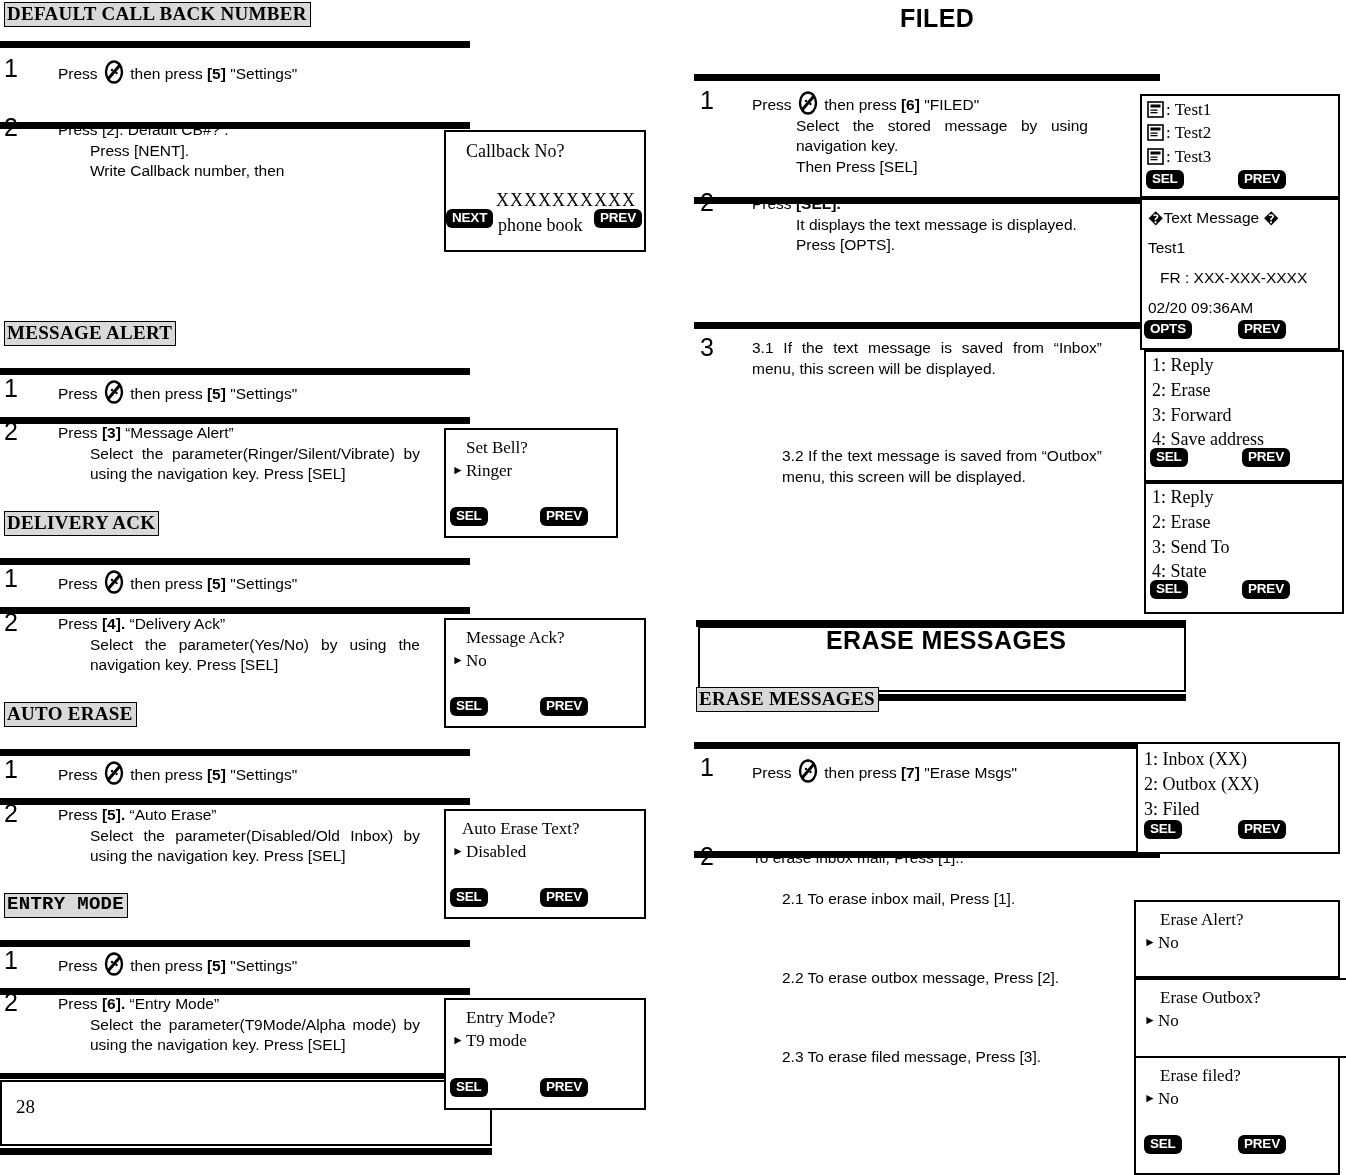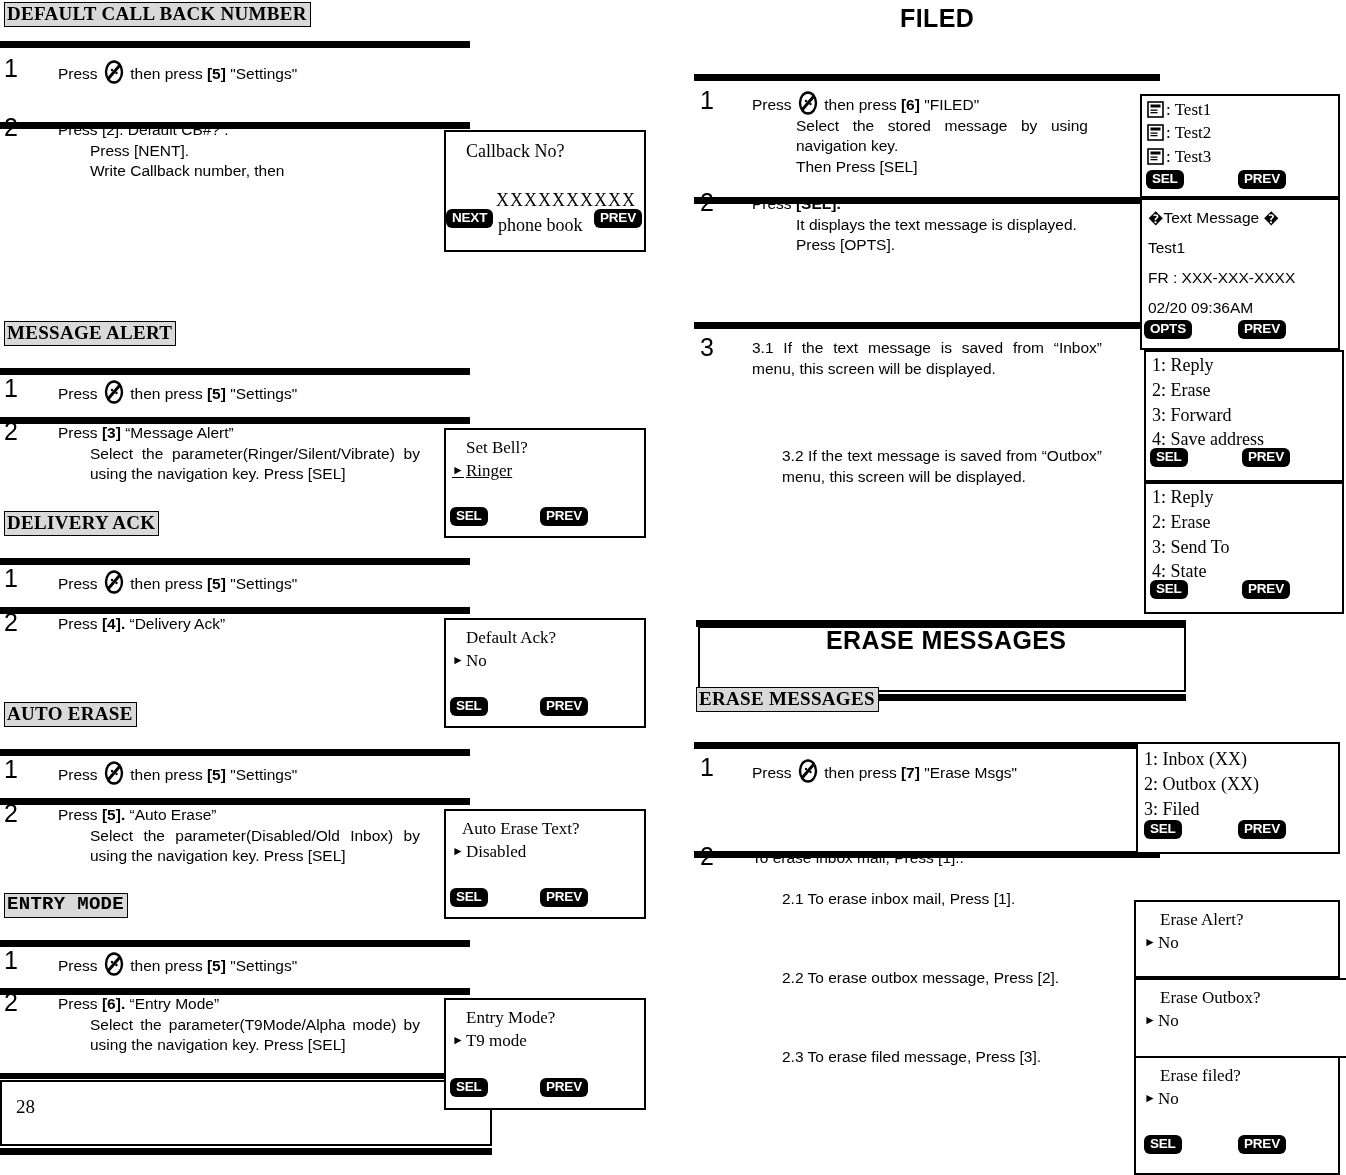--- a/index.html
+++ b/index.html
@@ -167,23 +167,23 @@
 <div class="step-num" style="left:4px;top:419px;">2</div>
 <div class="step-body" style="left:58px;top:423px;width:362px;">
   <span class="indent">
     <span>Press</span>
     <b>[3]</b>
     <span>“Message Alert”</span>
   </span>
   <span class="indent just" style="padding-left:32px;">Select the parameter(Ringer/Silent/Vibrate) by using the navigation key. Press [SEL]</span>
 </div>
 
-<div class="lcd lcd-serif" style="left:444px;top:428px;width:202px;height:110px;">
+<div class="lcd lcd-serif" style="left:444px;top:428px;width:174px;height:110px;">
   <span class="lcd-title" style="padding-top:6px;">Set Bell?</span>
-  <span class="lcd-row" style="padding-left:6px;text-decoration:underline;"><span class="arrow">►</span><span>Ringer</span></span>
+  <span class="lcd-row" style="padding-left:6px;"><span class="arrow">►</span><span>Ringer</span></span>
 </div>
 <div class="pill" style="left:450px;top:507px;">SEL</div>
 <div class="pill" style="left:540px;top:507px;">PREV</div>
 
 <div class="sec-head" style="left:4px;top:511px;">DELIVERY ACK</div>
 <div class="rule" style="left:0;top:558px;width:470px;"></div>
 <div class="step-num" style="left:4px;top:566px;">1</div>
 <div class="step-body" style="left:58px;top:570px;width:400px;">
   <span>Press</span>
   <span class="navkey"><svg viewBox="0 0 20 24">
@@ -198,24 +198,25 @@
 </div>
 
 <div class="rule" style="left:0;top:607px;width:470px;"></div>
 <div class="step-num" style="left:4px;top:610px;">2</div>
 <div class="step-body" style="left:58px;top:614px;width:362px;">
   <span class="indent">
     <span>Press</span>
     <b>[4].</b>
     <span>“Delivery Ack”</span>
   </span>
+  <span class="indent just" style="padding-left:32px;">Select the parameter(Yes/No) by using the navigation key. Press [SEL]</span>
 </div>
 
 <div class="lcd lcd-serif" style="left:444px;top:618px;width:202px;height:110px;">
-  <span class="lcd-title" style="padding-top:6px;">Default Ack?</span>
+  <span class="lcd-title" style="padding-top:6px;">Message Ack?</span>
   <span class="lcd-row" style="padding-left:6px;"><span class="arrow">►</span><span>No</span></span>
 </div>
 <div class="pill" style="left:450px;top:697px;">SEL</div>
 <div class="pill" style="left:540px;top:697px;">PREV</div>
 
 <div class="sec-head" style="left:4px;top:702px;">AUTO ERASE</div>
 <div class="rule" style="left:0;top:749px;width:470px;"></div>
 <div class="step-num" style="left:4px;top:757px;">1</div>
 <div class="step-body" style="left:58px;top:761px;width:400px;">
   <span>Press</span>
@@ -343,21 +344,21 @@
           <rect x="3.5" y="8.5" width="7" height="1.3" fill="#000"></rect>
           <rect x="3.5" y="11" width="7" height="1.3" fill="#000"></rect>
         </svg></span><span>: Test3</span></span>
 </div>
 <div class="pill" style="left:1146px;top:170px;">SEL</div>
 <div class="pill" style="left:1238px;top:170px;">PREV</div>
 
 <div class="lcd lcd-sans" style="left:1140px;top:198px;width:200px;height:152px;">
   <span class="lcd-row" style="padding-left:6px;padding-top:6px;">�Text Message �</span>
   <span class="lcd-row" style="padding-left:6px;padding-top:6px;">Test1</span>
-  <span class="lcd-row" style="padding-left:6px;padding-top:6px;">FR : XXX-XXX-XXXX</span>
+  <span class="lcd-row" style="padding-left:6px;padding-top:6px;margin-left:12px;">FR : XXX-XXX-XXXX</span>
   <span class="lcd-row" style="padding-left:6px;padding-top:6px;">02/20 09:36AM</span>
 </div>
 <div class="pill" style="left:1144px;top:320px;">OPTS</div>
 <div class="pill" style="left:1238px;top:320px;">PREV</div>
 
 <div class="lcd lcd-serif" style="left:1144px;top:350px;width:200px;height:132px;">
   <span class="lcd-row" style="padding-left:6px;padding-top:1px;font-size:18px;">1: Reply</span>
   <span class="lcd-row" style="padding-left:6px;font-size:18px;">2: Erase</span>
   <span class="lcd-row" style="padding-left:6px;font-size:18px;">3: Forward</span>
   <span class="lcd-row" style="padding-left:6px;font-size:18px;">4: Save address</span>

